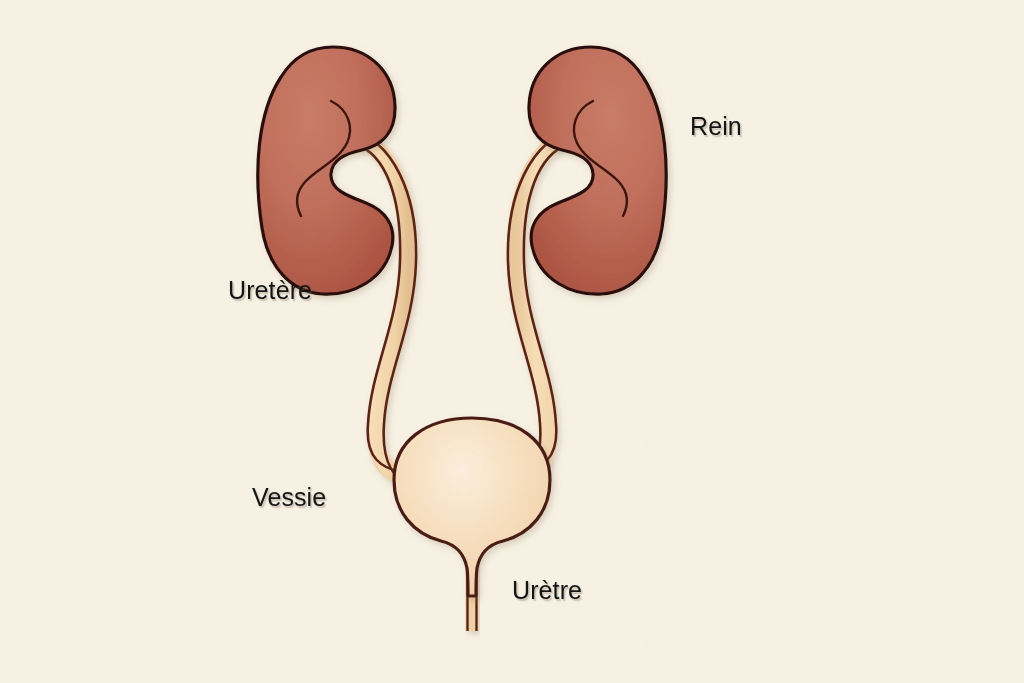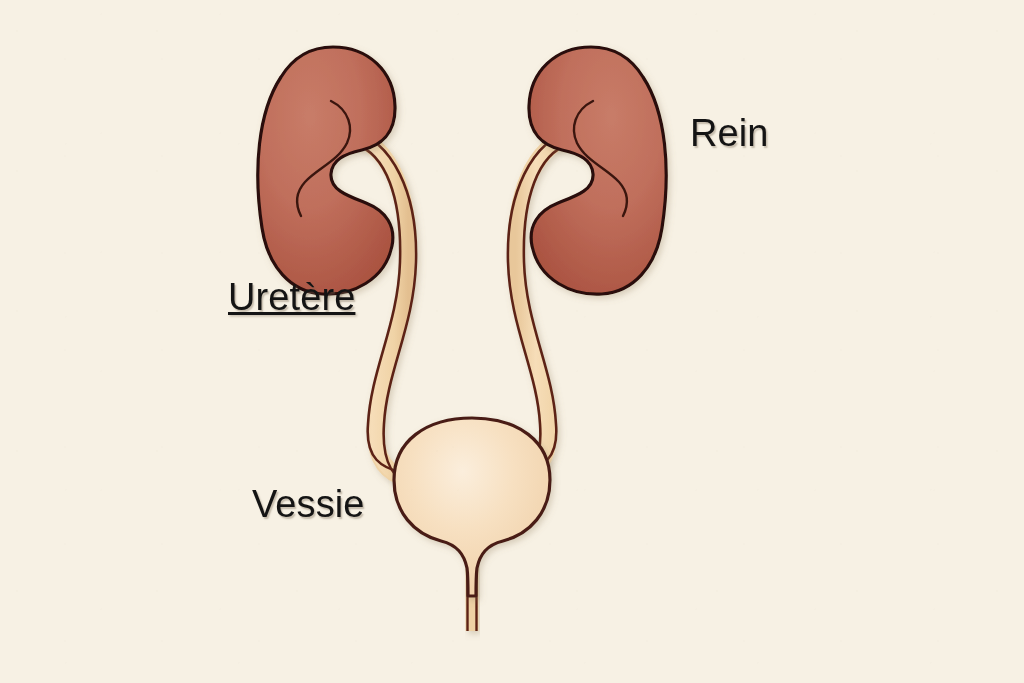--- a/index.html
+++ b/index.html
@@ -31,28 +31,28 @@
       radial-gradient(circle at 85% 12%, rgba(180,165,135,.05) 0 1px, transparent 1px);
     background-size: 140px 140px, 97px 97px, 173px 173px, 119px 119px;
   }
   #figure {
     position: absolute;
     inset: 0;
   }
   .label {
     position: absolute;
     color: #141414;
-    font-size: 38px;
+    font-size: 25px;
     line-height: 1;
     white-space: nowrap;
     letter-spacing: .1px;
     text-shadow: 1.5px 1.5px 1.6px rgba(120,105,85,.40);
   }
   #label-rein     { left: 690px; top: 114px; }
-  #label-uretere  { left: 228px; top: 278px; text-decoration: underline; }
+  #label-uretere  { left: 228px; top: 278px; }
   #label-vessie   { left: 252px; top: 485px; text-align: center; }
   #label-uretre   { left: 512px; top: 578px; }
 </style>
 </head>
 <body>
 
 <div id="stage">
 
   <svg id="figure" viewBox="0 0 1024 683" width="1024" height="683" xmlns="http://www.w3.org/2000/svg">
     <defs>
@@ -181,14 +181,15 @@
   </svg>
 
   <div id="paper-grain"></div>
 
   <div class="label" id="label-rein">Rein</div>
 
   <div class="label" id="label-uretere">Uretère</div>
 
   <div class="label" id="label-vessie">Vessie</div>
 
+  <div class="label" id="label-uretre">Urètre</div>
 
 </div>
 
 </body></html>

